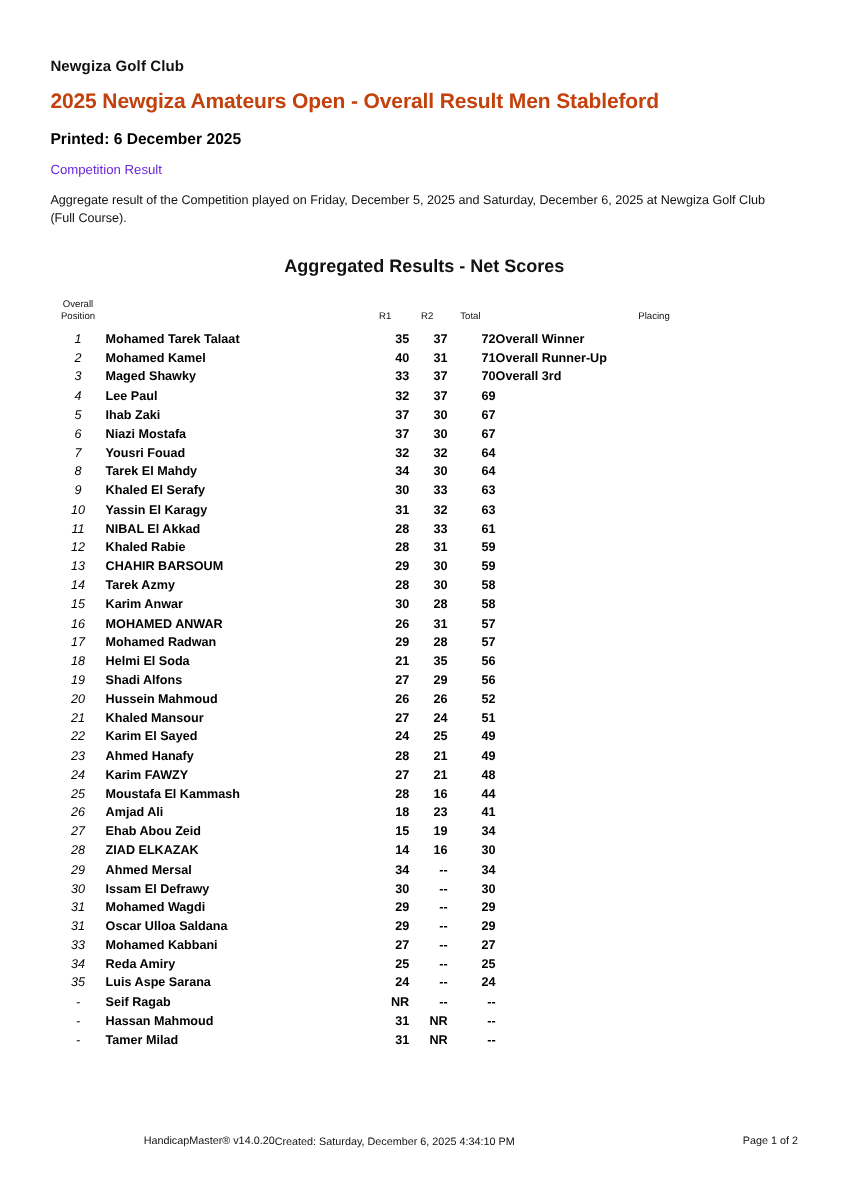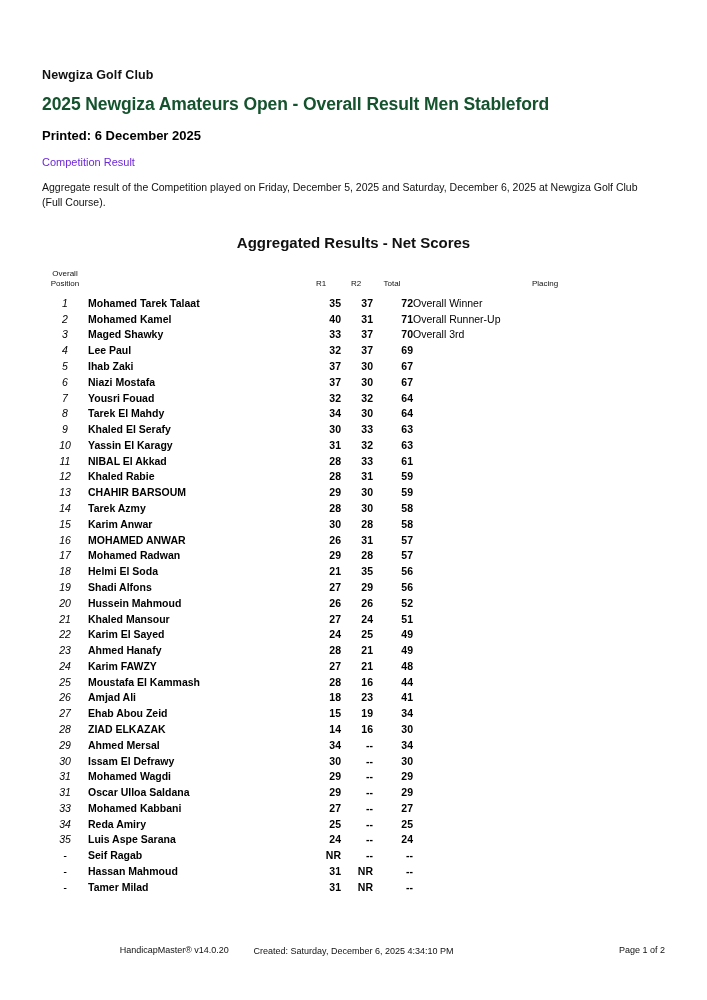--- a/index.html
+++ b/index.html
@@ -13,33 +13,33 @@
     font-family: "Liberation Sans", sans-serif;
     color: #000000;
     position: relative;
     overflow: hidden;
   }
   .page {
     position: relative;
     width: 707px;
     height: 1000px;
     box-sizing: border-box;
-    padding: 68px 42px 0 42px;
+    padding: 48px 42px 0 42px;
   }
   .club-name {
     font-size: 12.5px;
     font-weight: 600;
     color: #111;
     margin: 0 0 12px 0;
     letter-spacing: 0.1px;
   }
   .doc-title {
     font-size: 17.5px;
     font-weight: bold;
-    color: #14532d;
+    color: #c2410c;
     margin: 0 0 13px 0;
     letter-spacing: -0.1px;
   }
   .printed {
     font-size: 13px;
     font-weight: bold;
     margin: 0 0 13px 0;
   }
   .comp-result {
     font-size: 11px;
@@ -110,37 +110,37 @@
     font-weight: bold;
     padding-right: 2px;
   }
   td.total {
     text-align: right;
     font-weight: bold;
     padding-right: 2px;
   }
   td.placing {
     font-size: 9.5px;
-    font-weight: normal;
+    font-weight: bold;
     padding-left: 12px;
     color: #111;
   }
   .footer {
     position: absolute;
     left: 42px;
     right: 42px;
     bottom: 42px;
     font-size: 9px;
     color: #111;
     display: flex;
     justify-content: space-between;
     align-items: flex-start;
   }
   .footer .f-left { width: 30%; text-align: right; }
-  .footer .f-center { width: 40%; text-align: center; line-height: 13px; }
+  .footer .f-center { width: 40%; line-height: 13px; }
   .footer .f-right { width: 30%; text-align: right; }
 </style>
 </head>
 <body>
 
 <div class="page">
 
   <div class="club-name">Newgiza Golf Club</div>
 
   <h1 class="doc-title">2025 Newgiza Amateurs Open - Overall Result Men Stableford</h1>

